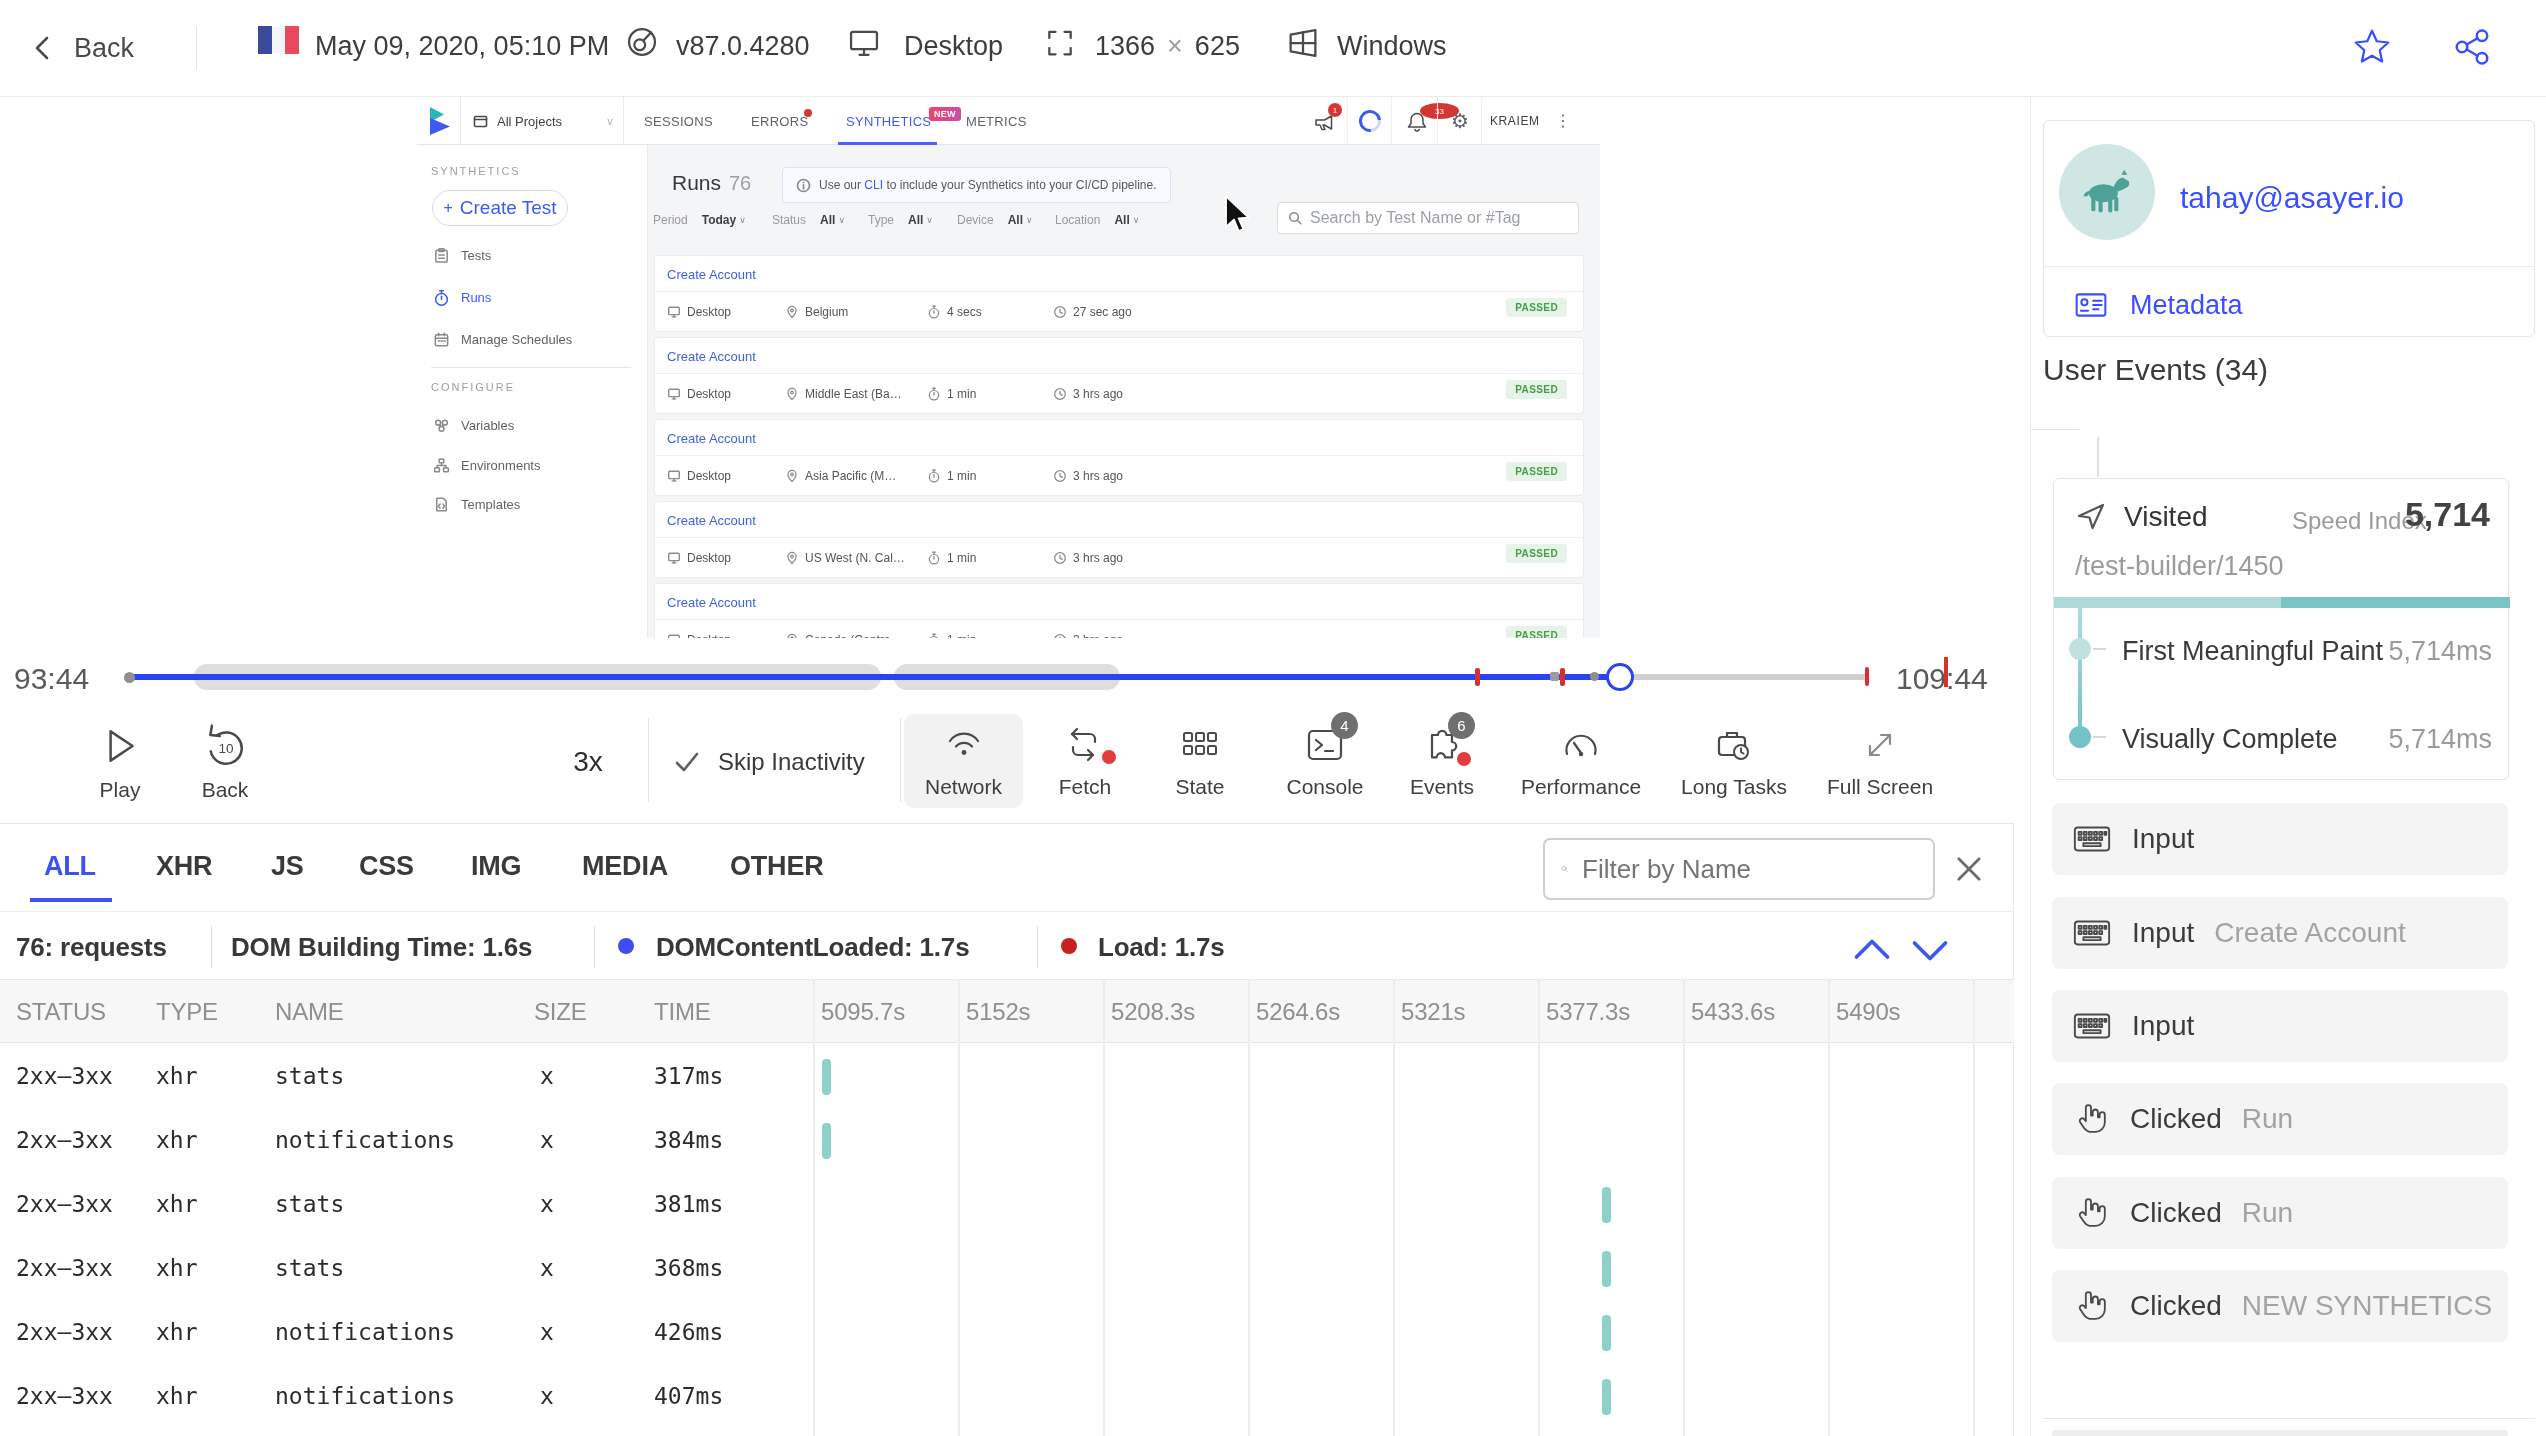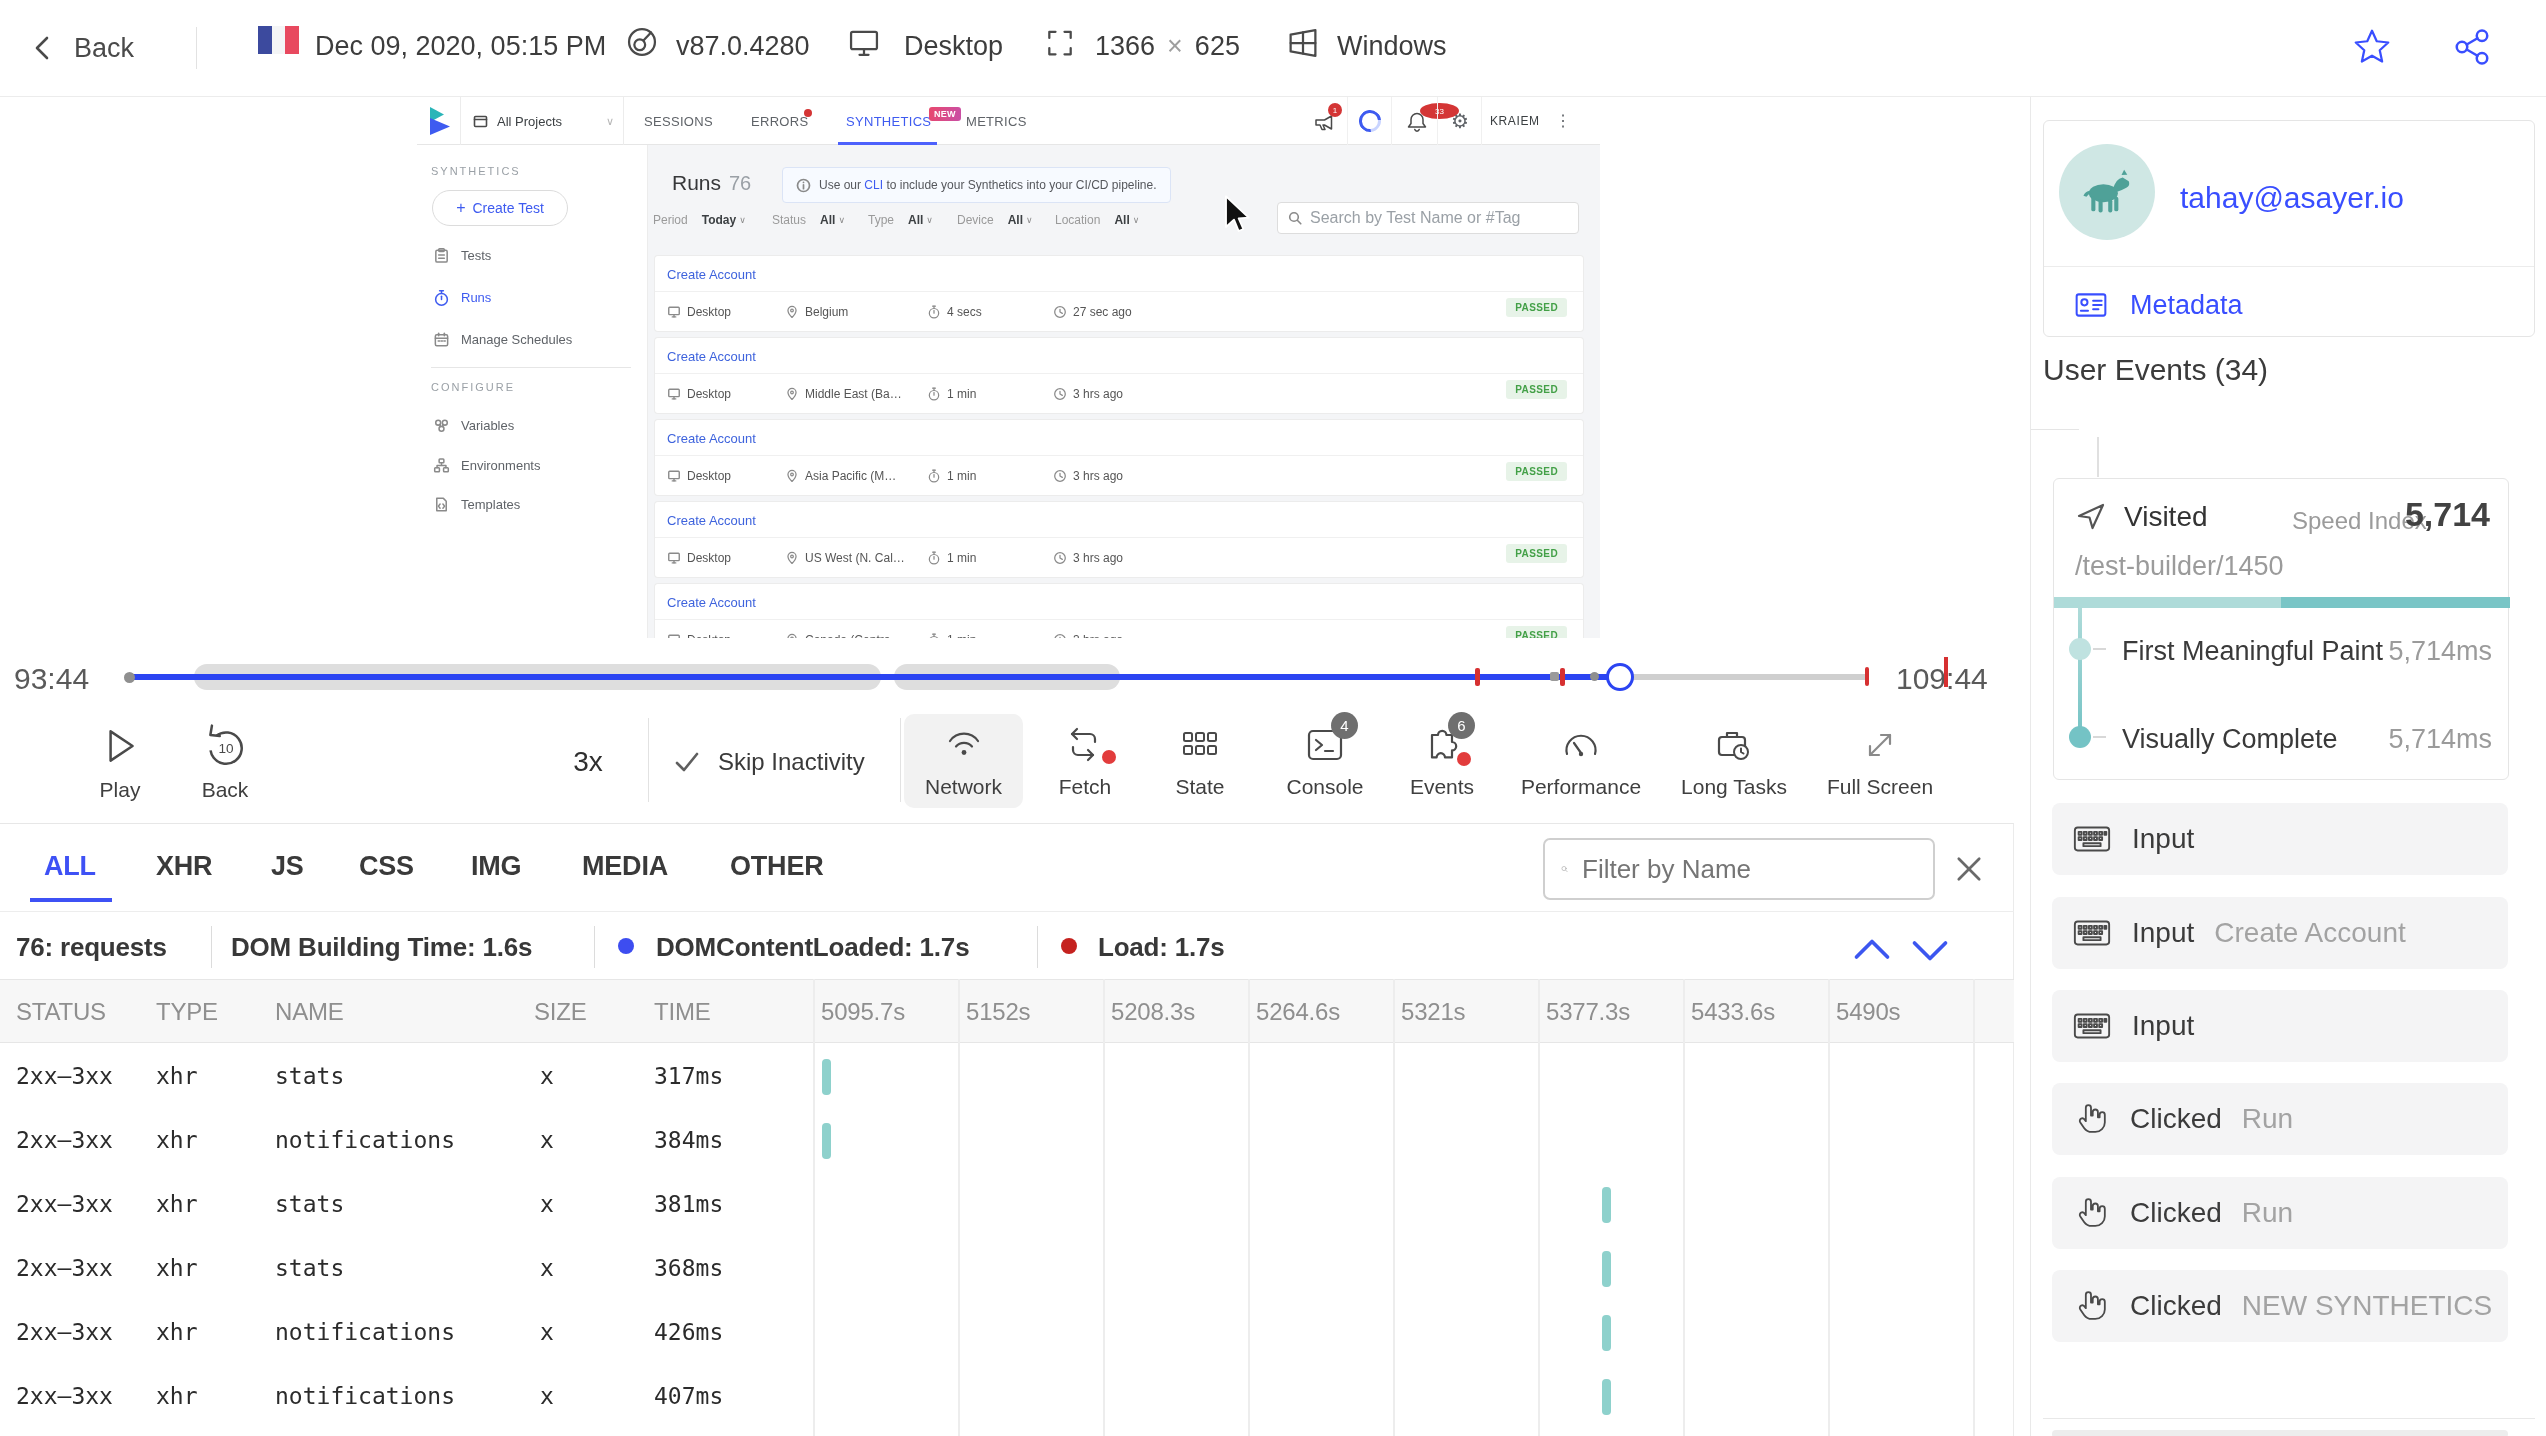--- a/index.html
+++ b/index.html
@@ -62,21 +62,21 @@
         <polyline points="19,5 9,15 19,25" style="stroke-width:2.6"></polyline>
       </svg>
     <span class="tbtxt" style="margin-left:16px;color:#4a4a4a">Back</span>
   </div>
   <div class="abs vr" style="left:196px;top:27px;height:42px"></div>
   <div class="abs flex" style="left:258px;top:26px;width:41px;height:28px">
     <div style="flex:1;background:#3c4a9e;height:100%"></div>
       <div style="flex:1;background:#f4f5f6;height:100%"></div>
       <div style="flex:1;background:#e8495f;height:100%"></div>
   </div>
-  <span class="abs tbtxt" style="left:315px;top:31px">Dec 09, 2020, 05:15 PM</span>
+  <span class="abs tbtxt" style="left:315px;top:31px">May 09, 2020, 05:10 PM</span>
   <svg class="abs ic" style="left:624px;top:24px" width="36" height="36" viewBox="0 0 32 32">
     <circle cx="16" cy="16" r="11.5"></circle>
       <circle cx="14" cy="18.5" r="4.8"></circle>
       <line x1="17.5" y1="14.5" x2="24" y2="7.5"></line>
   </svg>
   <span class="abs tbtxt" style="left:676px;top:31px">v87.0.4280</span>
   <svg class="abs ic" style="left:846px;top:25px" width="36" height="36" viewBox="0 0 32 32">
     <rect x="4.5" y="6" width="23" height="15.5" rx="1.5"></rect>
       <line x1="12" y1="26.5" x2="20" y2="26.5"></line>
       <line x1="16" y1="21.5" x2="16" y2="26.5"></line>
@@ -154,21 +154,21 @@
     <div class="abs vr" style="left:1064px;top:0;height:48px;background:#f0f0f0"></div>
     <span class="abs" style="left:1073px;top:17px;font-size:12px;letter-spacing:.6px;color:#3c4043">KRAIEM</span>
     <span class="abs" style="left:1138px;top:14px;font-size:16px;color:#5f6368">⋮</span>
   </div>
 
   <div>
     <div class="abs" style="left:0;top:48px;width:231px;height:493px;background:#fff;border-right:1px solid #ececec"></div>
     <span class="abs sec-label" style="left:14px;top:68px">SYNTHETICS</span>
     <div class="abs flex" style="left:15px;top:93px;width:136px;height:36px;border:1px solid #dcdcdc;border-radius:18px;justify-content:center;gap:7px">
       <span style="color:#3e5bf0;font-size:16px;font-weight:400;line-height:1">+</span>
-      <span style="color:#3e5bf0;font-size:14px;font-weight:500">Create Test</span>
+      <span style="color:#3e5bf0;font-size:19px;font-weight:500">Create Test</span>
     </div>
     <div class="abs side-item" style="left:16px;top:150px">
       <svg class="ic gray lt" width="17" height="17" viewBox="0 0 18 18">
           <rect x="3" y="3.5" width="12" height="12.5" rx="1.5"></rect>
           <rect x="6" y="1.8" width="6" height="3" rx="1"></rect>
           <line x1="6" y1="8.5" x2="12" y2="8.5"></line>
           <line x1="6" y1="12" x2="12" y2="12"></line>
         </svg>
       <span>Tests</span>
     </div>

